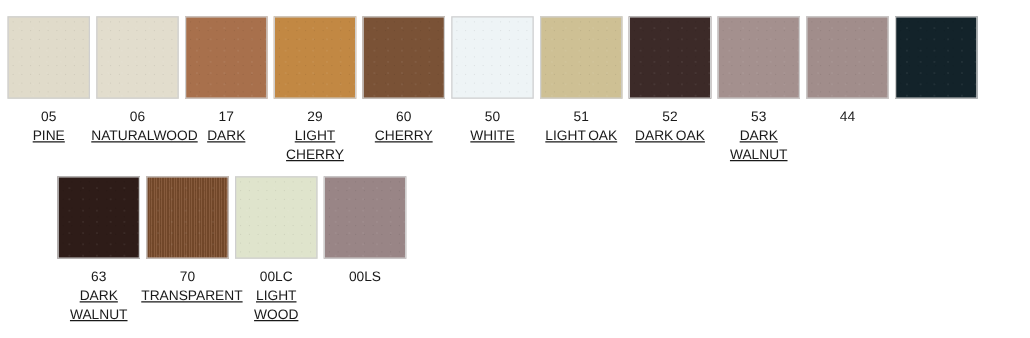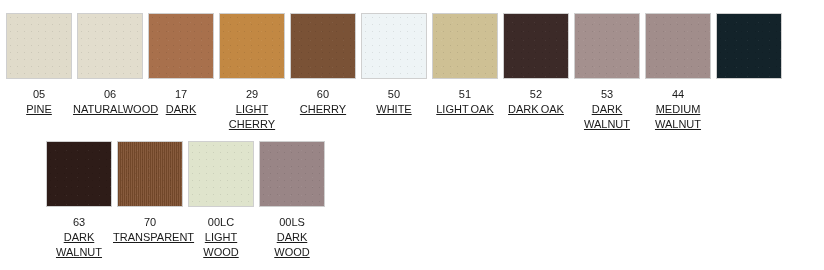--- a/index.html
+++ b/index.html
@@ -166,21 +166,20 @@
         <div class="swatch-chip" style="background-color: rgb(164, 144, 142);"></div>
         <div class="swatch-label">
           <span class="swatch-code">53</span>
           <span class="swatch-name">DARK WALNUT</span>
         </div>
       </div>
       <div class="swatch-cell">
         <div class="swatch-chip" style="background-color: rgb(161, 141, 139);"></div>
         <div class="swatch-label">
           <span class="swatch-code">44</span>
-          <span class="swatch-name">MEDIUM WALNUT</span>
         </div>
       </div>
       <div class="swatch-cell">
         <div class="swatch-chip" style="background-color: rgb(19, 35, 42);"></div>
       </div>
     </div>
   <div class="swatch-row row-2">
       <div class="swatch-cell">
         <div class="swatch-chip" style="background-color: rgb(46, 28, 24);"></div>
         <div class="swatch-label">
@@ -199,17 +198,16 @@
         <div class="swatch-chip" style="background-color: rgb(223, 228, 204);"></div>
         <div class="swatch-label">
           <span class="swatch-code">00LC</span>
           <span class="swatch-name">LIGHT WOOD</span>
         </div>
       </div>
       <div class="swatch-cell">
         <div class="swatch-chip" style="background-color: rgb(153, 133, 134);"></div>
         <div class="swatch-label">
           <span class="swatch-code">00LS</span>
-          <span class="swatch-name">DARK WOOD</span>
         </div>
       </div>
     </div>
 </div>
 
 </body></html>

